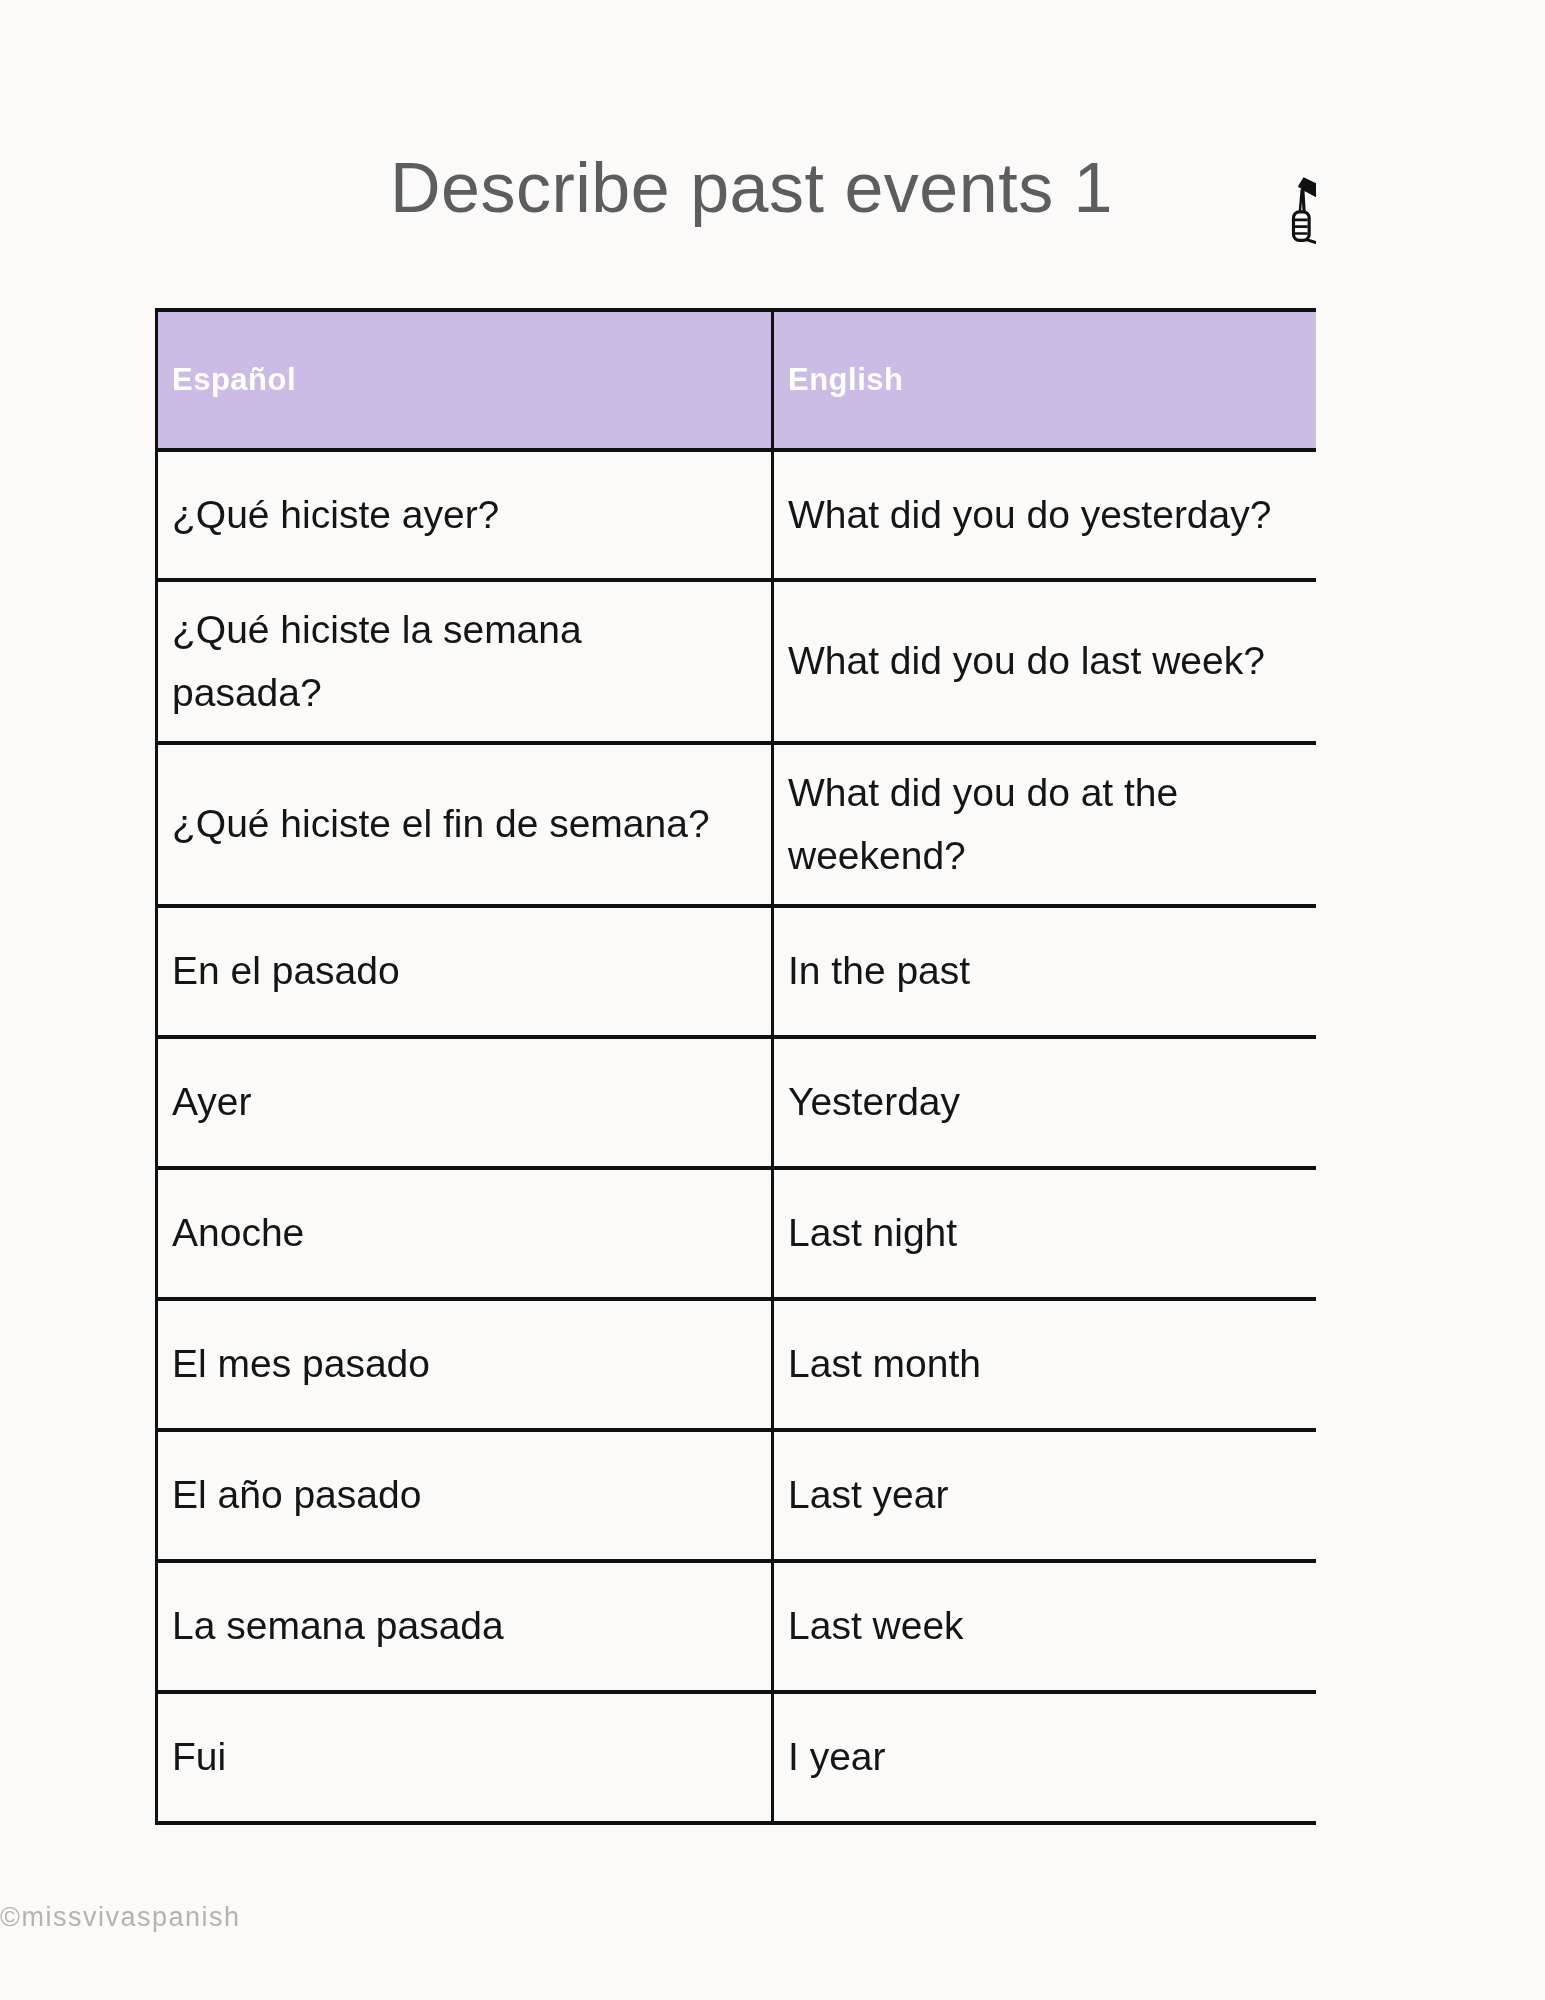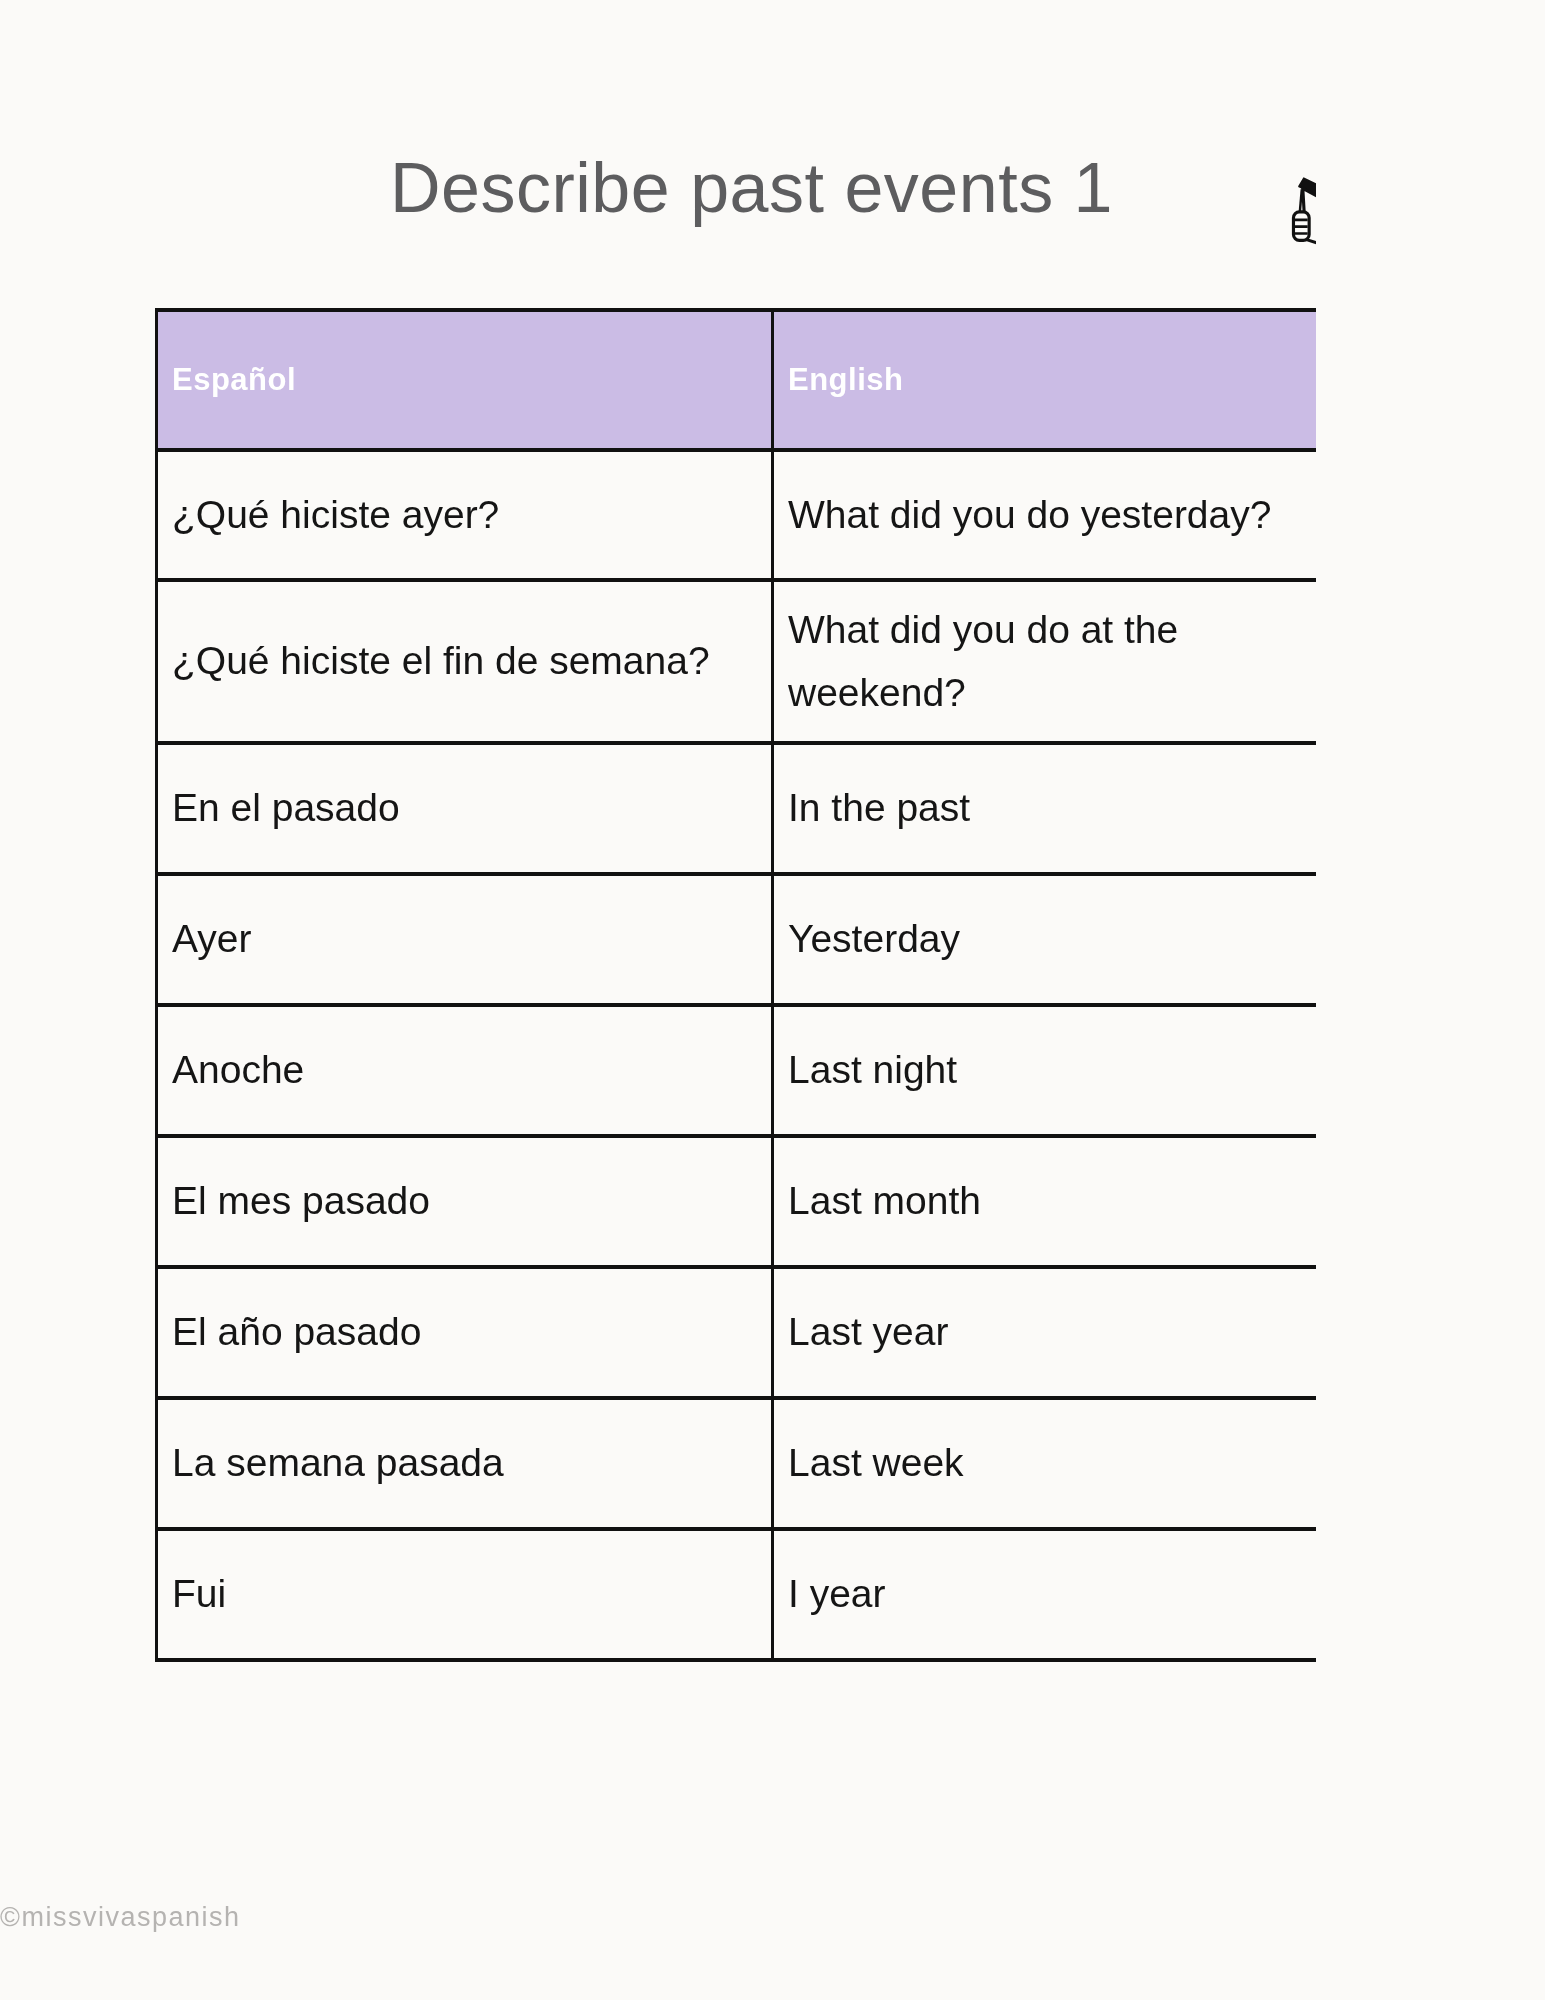--- a/index.html
+++ b/index.html
@@ -109,20 +109,25 @@
         <th>Español</th>
         <th>English</th>
       </tr>
     </thead>
     <tbody>
       <tr class="h-first">
         <td>¿Qué hiciste ayer?</td>
         <td>What did you do yesterday?</td>
       </tr>
       <tr class="h-tall">
+        <td>¿Qué hiciste la semana
+pasada?</td>
+        <td>What did you do last week?</td>
+      </tr>
+      <tr class="h-tall">
         <td>¿Qué hiciste el fin de semana?</td>
         <td>What did you do at the
 weekend?</td>
       </tr>
       <tr class="h-std">
         <td>En el pasado</td>
         <td>In the past</td>
       </tr>
       <tr class="h-std">
         <td>Ayer</td>

